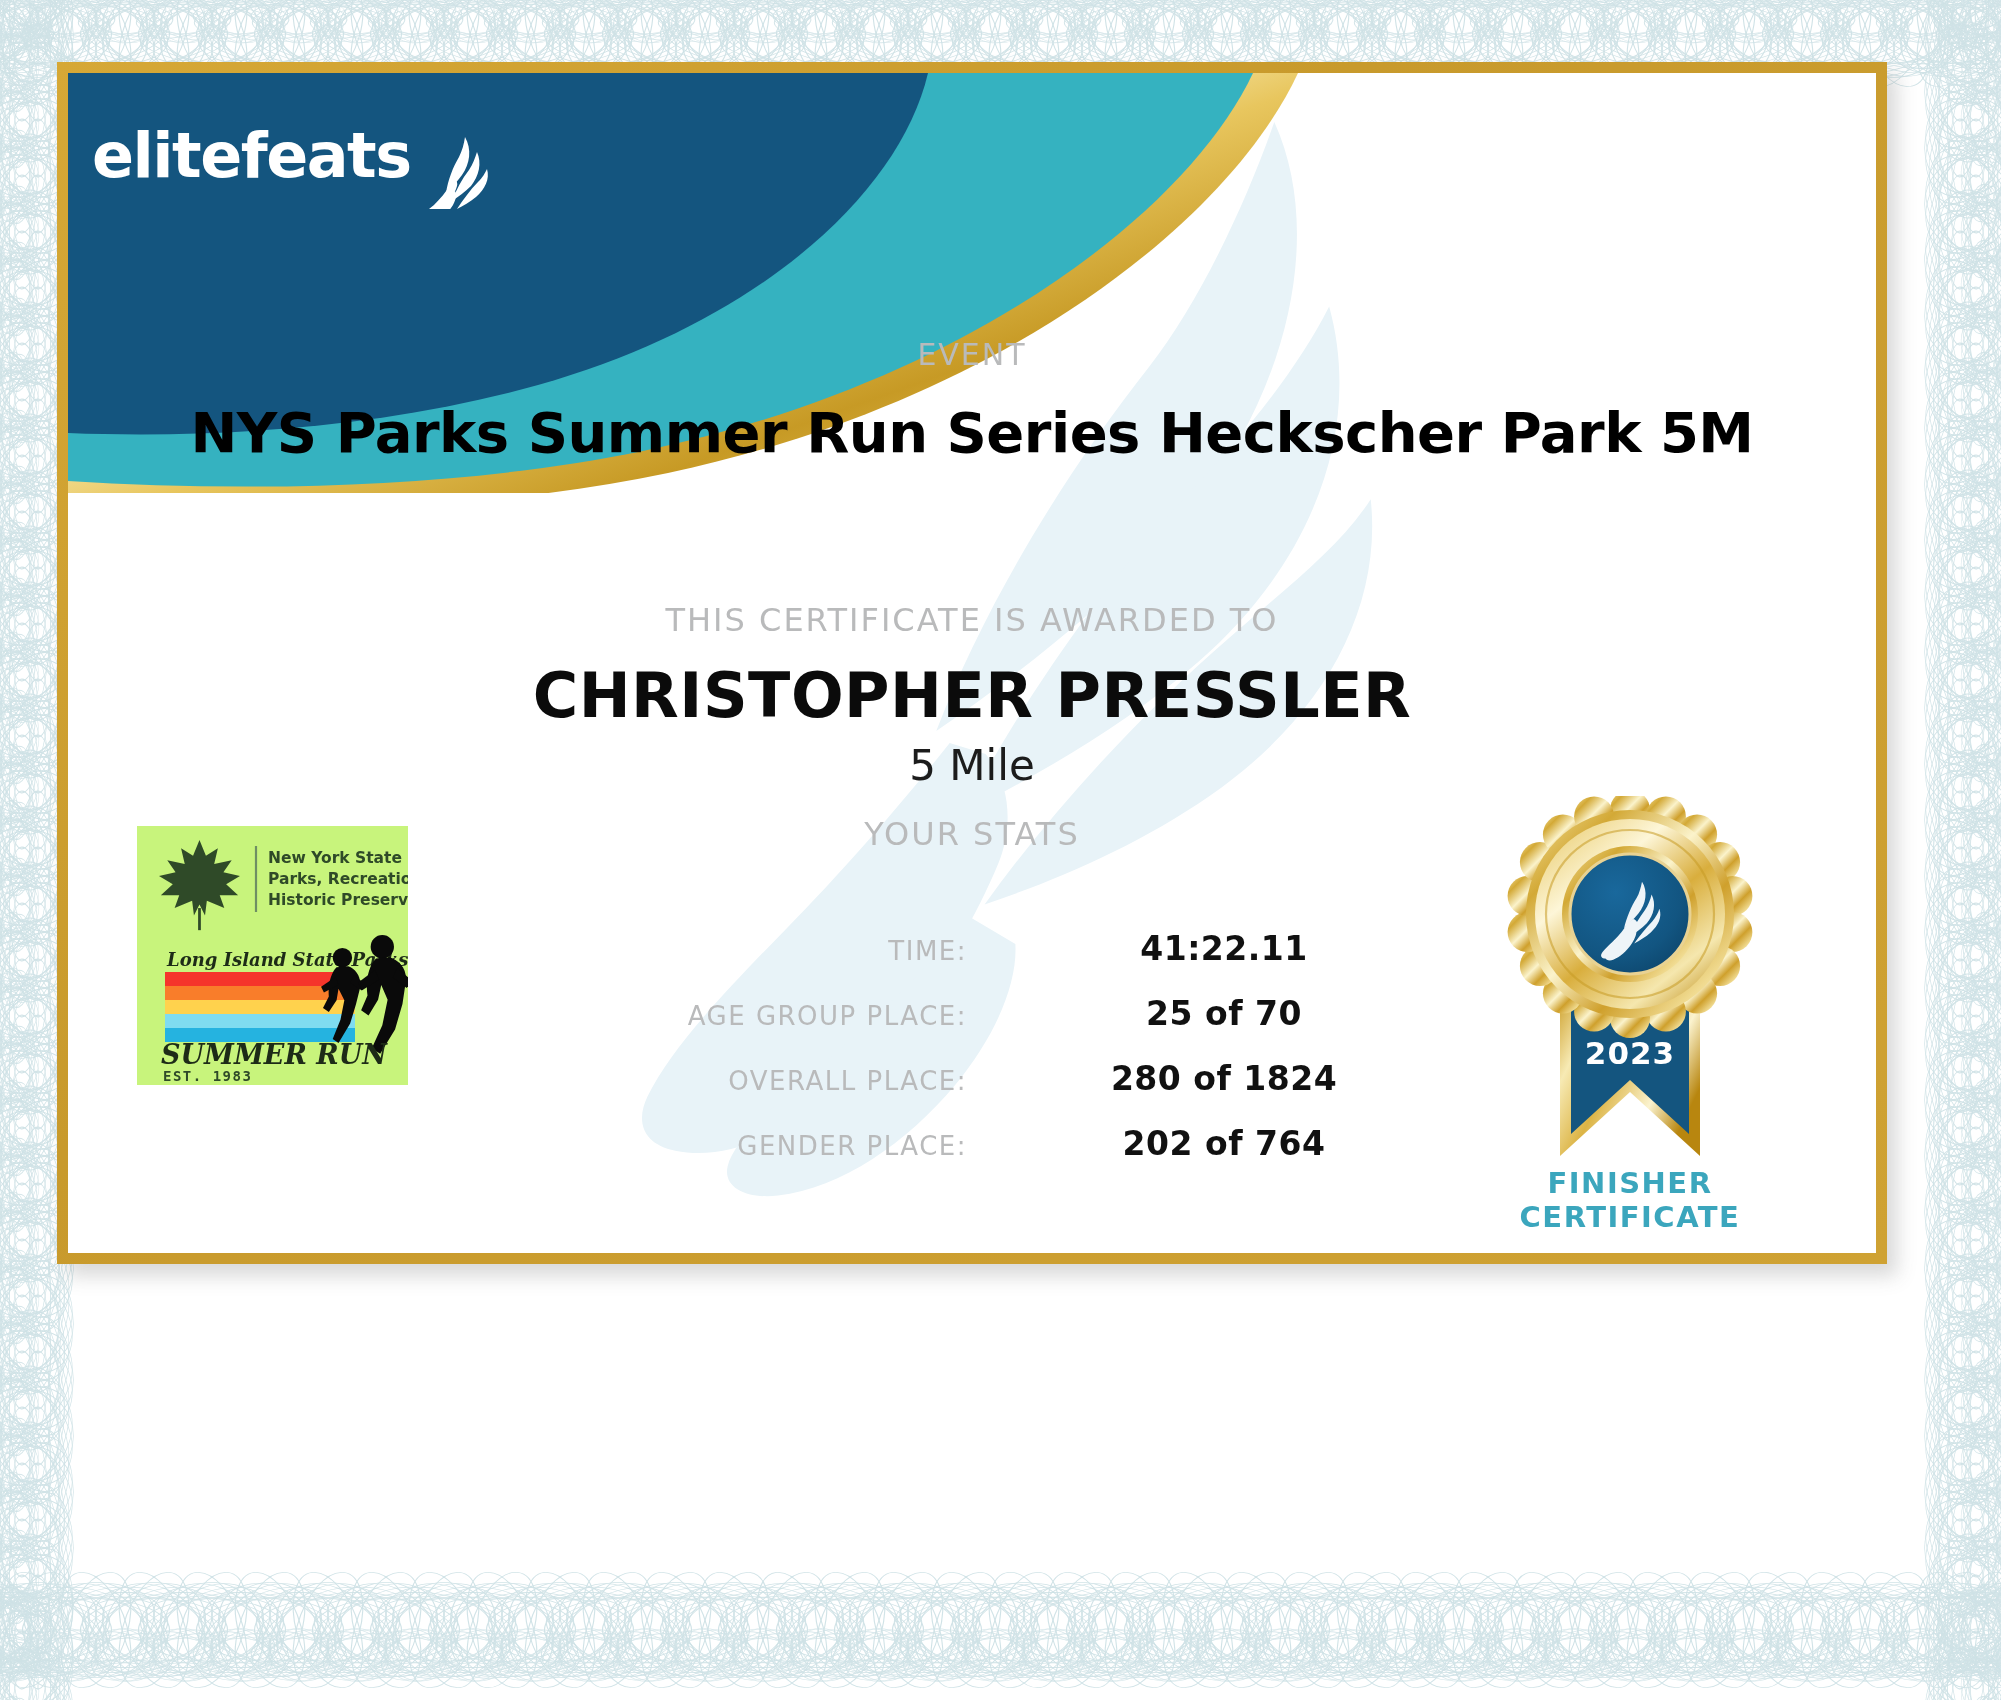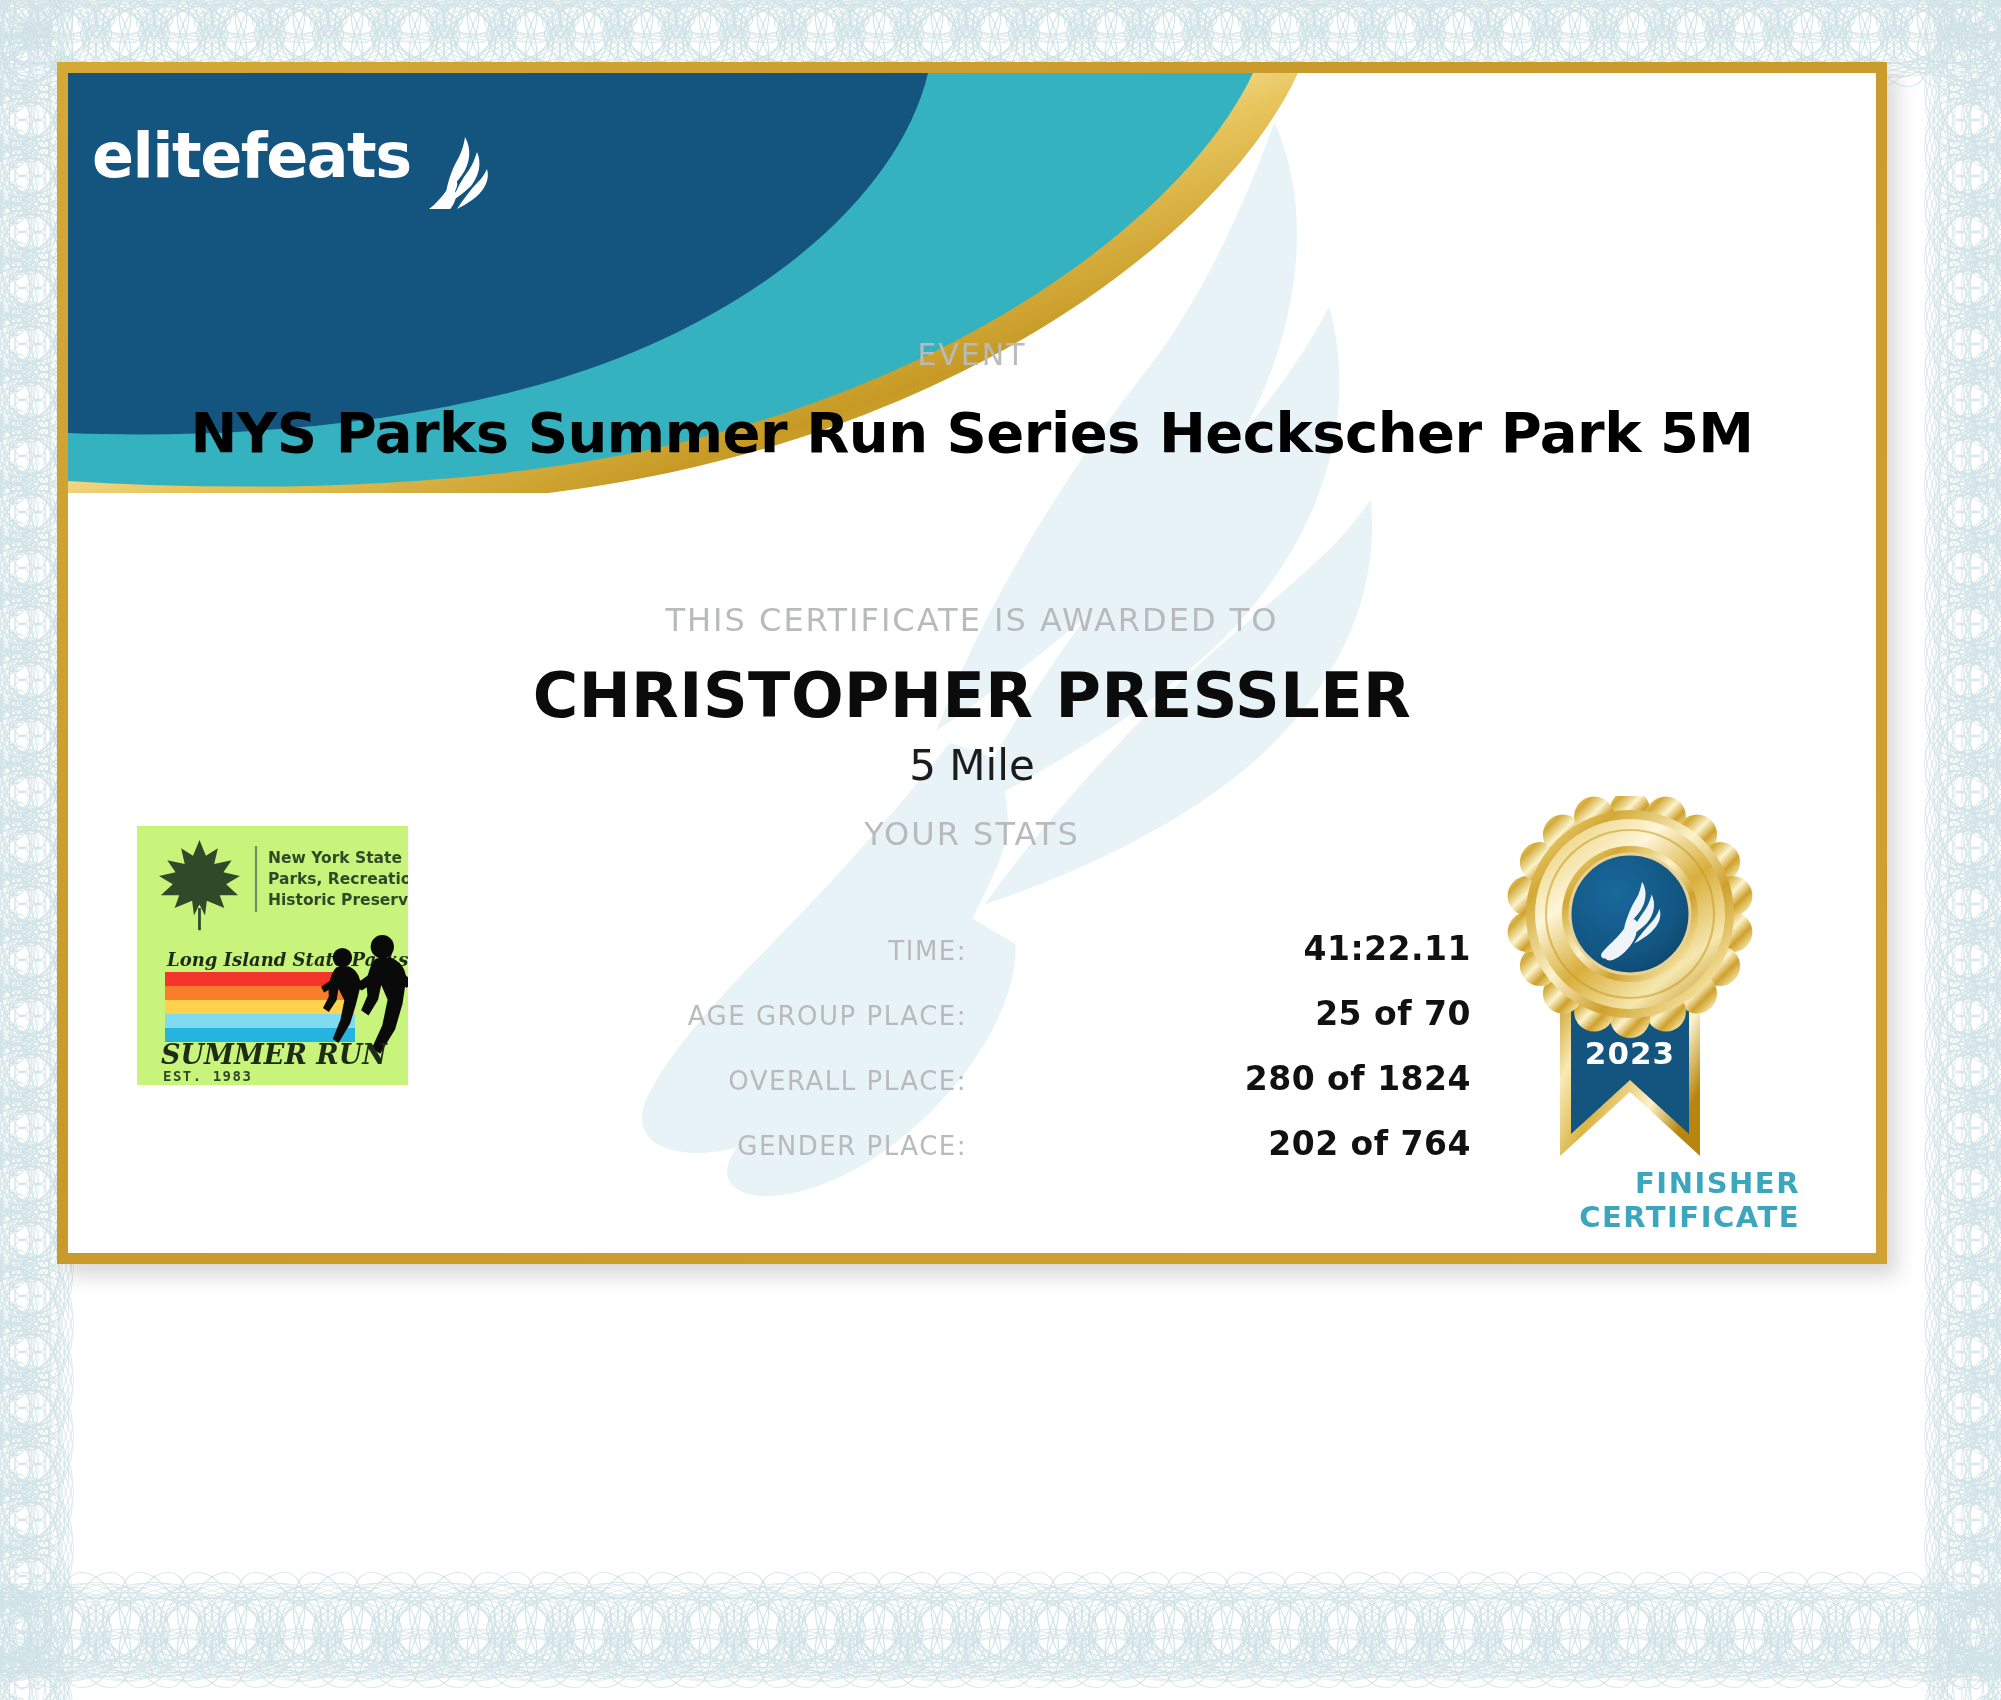--- a/index.html
+++ b/index.html
@@ -174,21 +174,21 @@
   .stat-key {
     text-align: right;
     color: #b9babb;
     font-family: "DejaVu Sans", sans-serif;
     font-size: 26px;
     letter-spacing: 1.5px;
     width: 494px;
     padding-right: 10px;
   }
   .stat-val {
-    text-align: right;
+    text-align: center;
     color: #111111;
     font-family: "DejaVu Sans", sans-serif;
     font-weight: 700;
     font-size: 33px;
     letter-spacing: 0.5px;
     width: 494px;
   }
 
   
   #sponsor-logo {
@@ -209,21 +209,21 @@
     top: 723px;
     width: 260px;
     height: 400px;
     z-index: 5;
   }
   #finisher-text {
     position: absolute;
     left: 1392px;
     top: 1093px;
     width: 340px;
-    text-align: right;
+    text-align: center;
     color: #3ba6bd;
     font-family: "DejaVu Sans", sans-serif;
     font-weight: 700;
     font-size: 29px;
     letter-spacing: 1.5px;
     line-height: 1.18;
     z-index: 5;
   }
 </style>
 </head>

